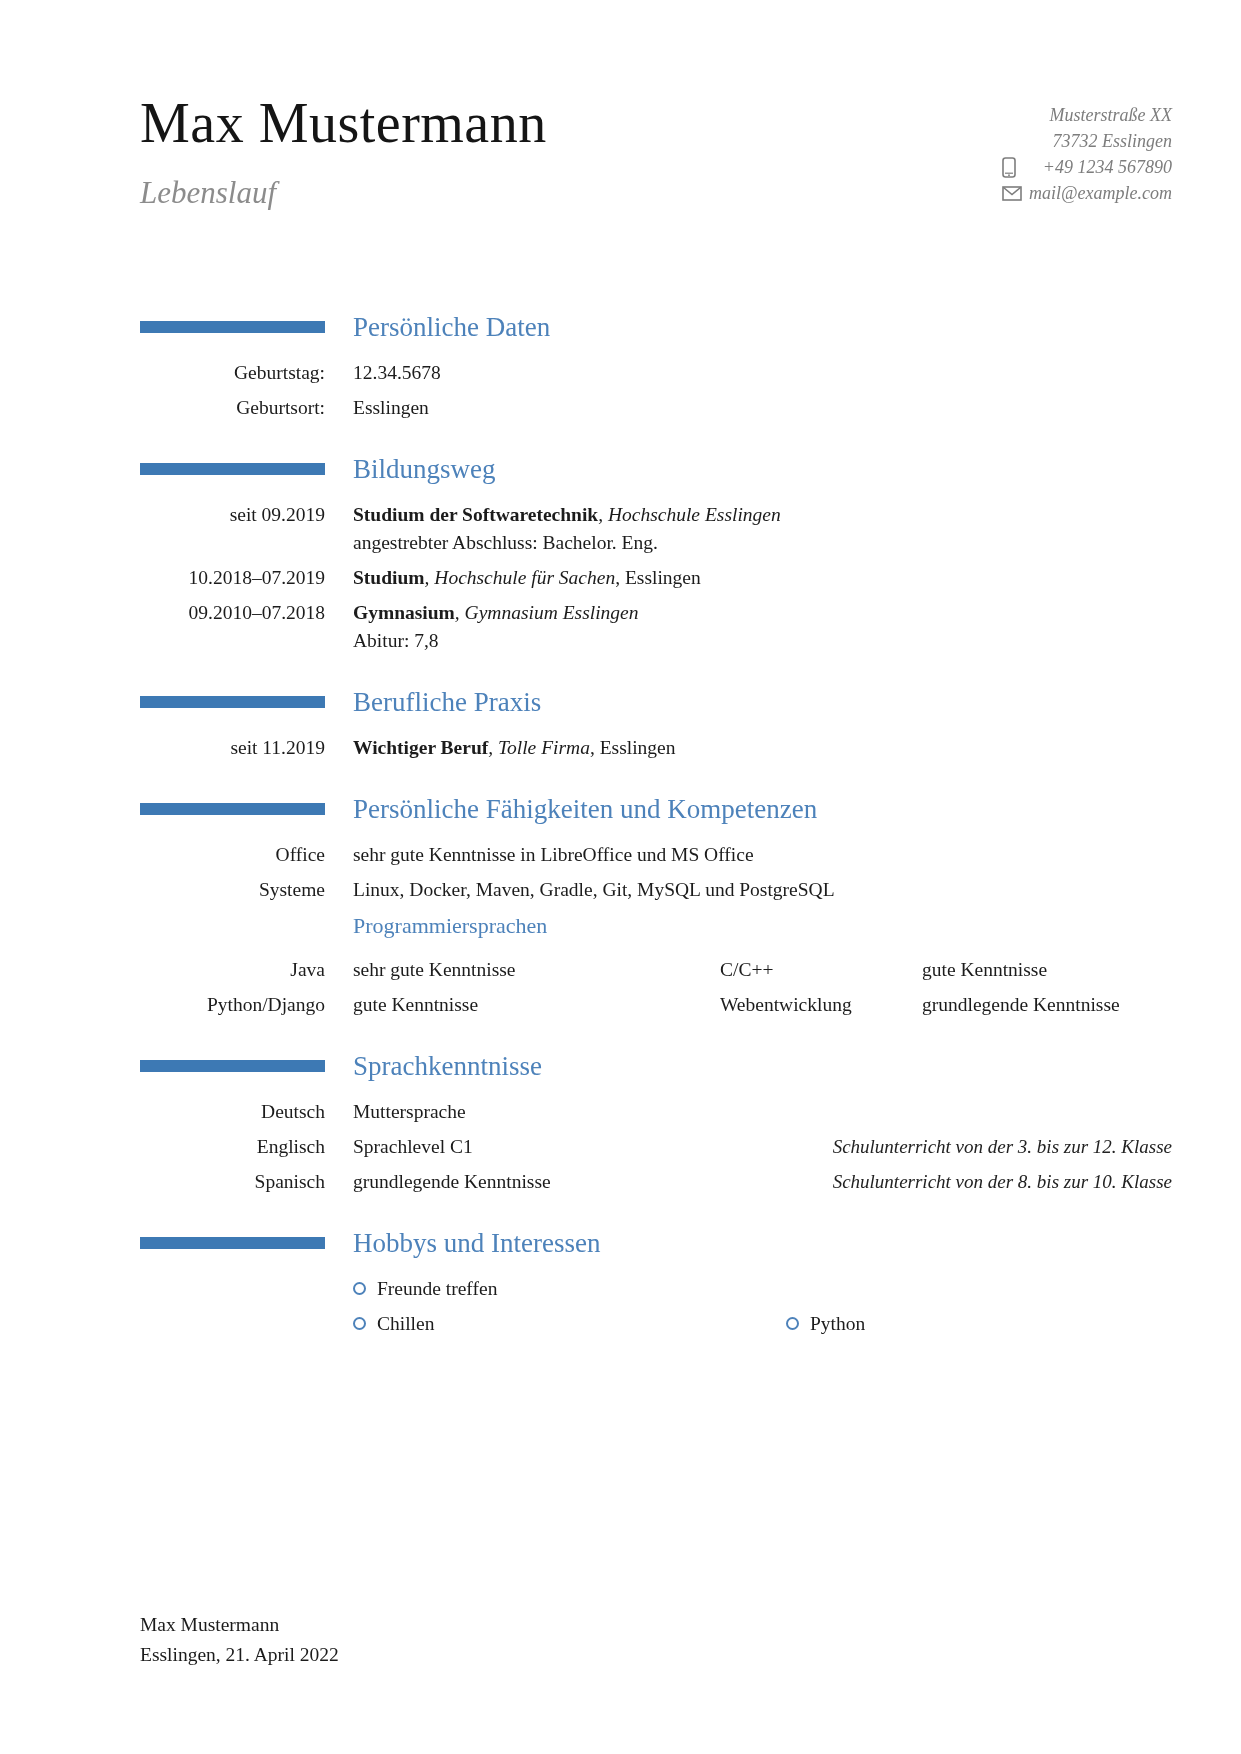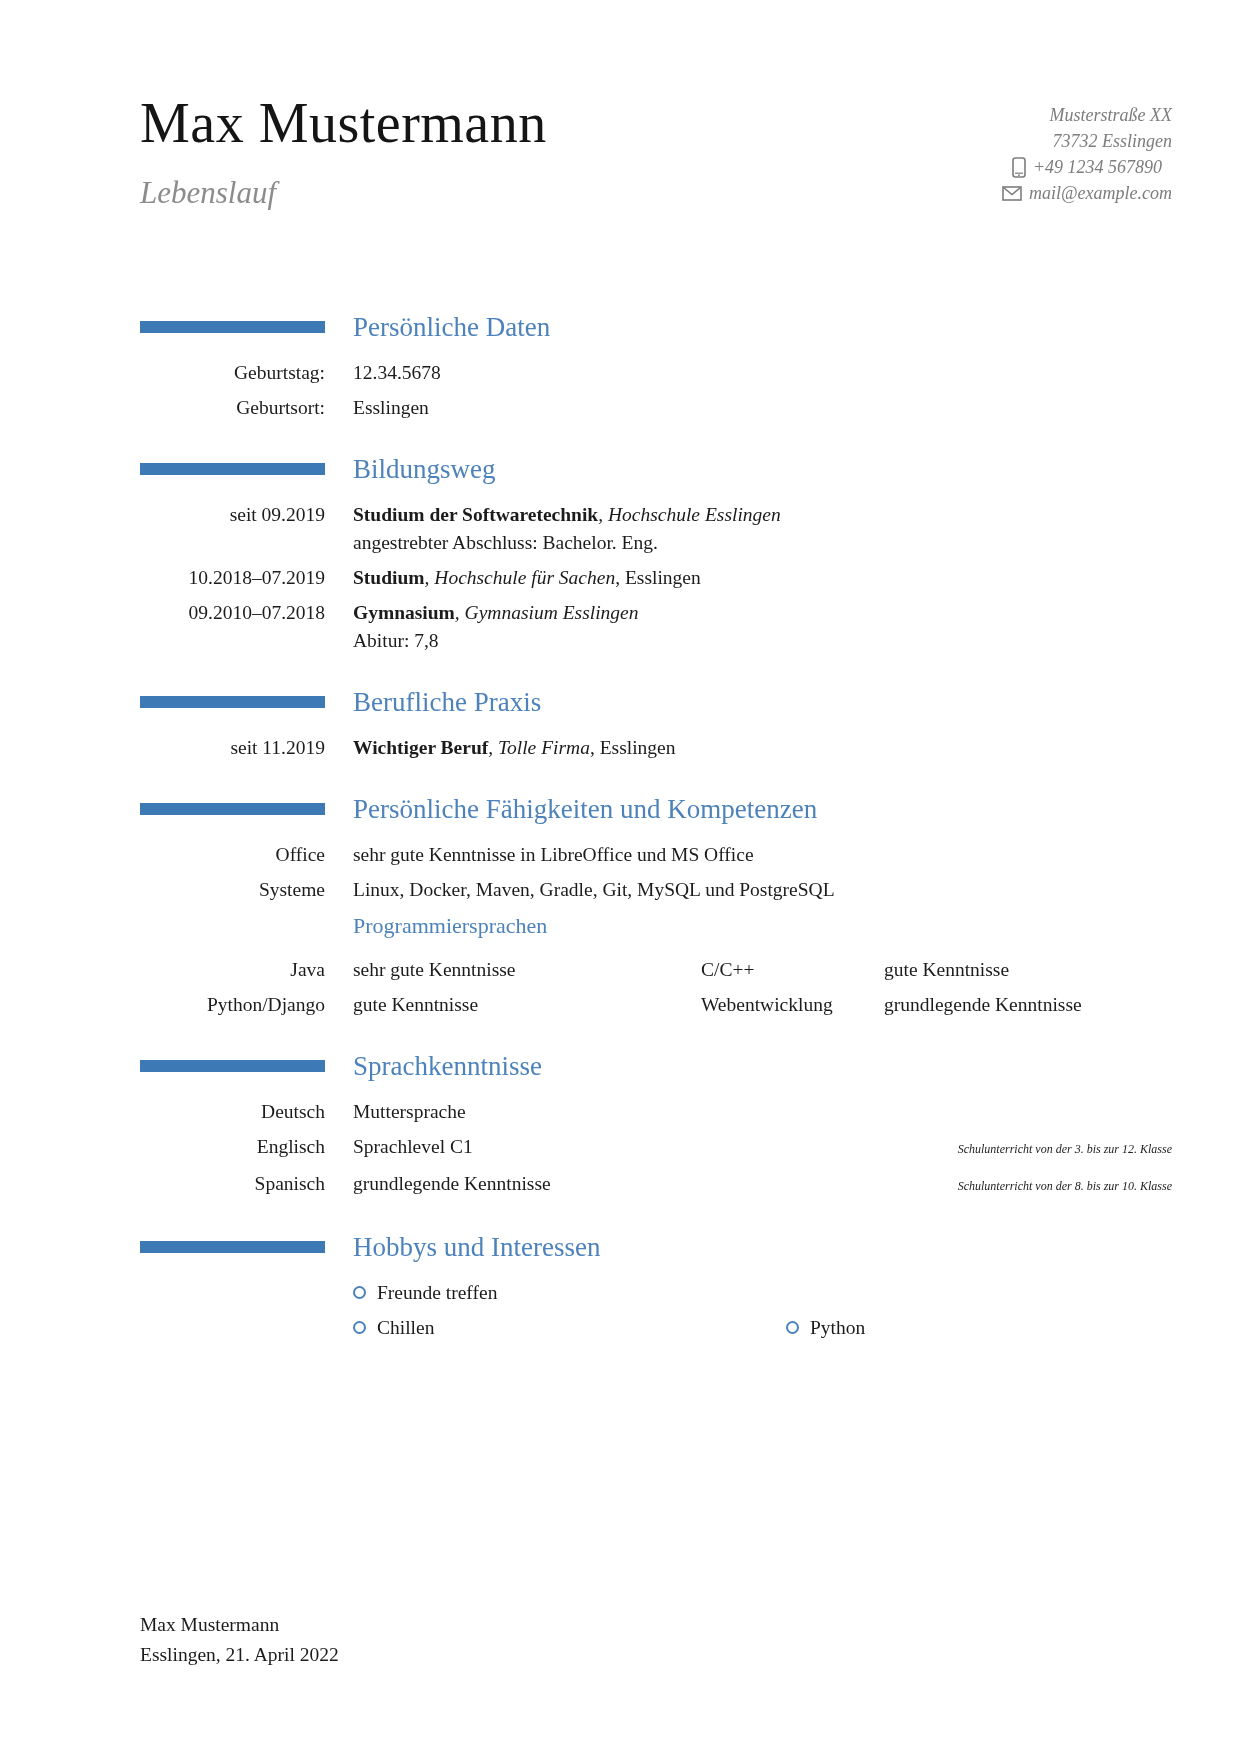--- a/index.html
+++ b/index.html
@@ -33,21 +33,21 @@
     color: #8c8c8c;
   }
   .contact-block {
     margin-top: 8px;
     text-align: right;
     font-style: italic;
     color: #7d7d7d;
     font-size: 18px;
     line-height: 26px;
   }
-  .contact-line { display:flex; justify-content:center; align-items:center; gap:7px; }
+  .contact-line { display:flex; justify-content:space-between; align-items:center; gap:7px; }
   .contact-icon { display:inline-flex; flex:0 0 auto; }
   .contact-icon svg { display:block; }
 
   
   .section { margin-top: 30px; font-family: Liberation Serif, serif; }
   .section.first { margin-top: 98px; }
   .row {
     display: grid;
     grid-template-columns: 185px 1fr;
     column-gap: 28px;
@@ -79,27 +79,27 @@
   }
 
   .entry-bold { font-weight: bold; }
   .entry-italic { font-style: italic; text-align: right; }
   .entry-note { line-height: 26px; margin-top: 2px; }
 
   
   .dual {
     display: grid;
     grid-template-columns: 340px 175px 1fr;
-    column-gap: 8px;
+    column-gap: 27px;
   }
   .dual .lbl2 { }
 
   
   .lang-line { display:flex; justify-content:space-between; align-items:baseline; }
-  .lang-note { font-style: italic; font-size: 12px; color:#222; }
+  .lang-note { font-style: italic; font-size: 19px; color:#222; }
 
   
   .hobby-cols { display:grid; grid-template-columns: 433px 1fr; }
   .hobby-item { display:flex; align-items:center; }
   .bullet {
     width: 9px; height: 9px;
     border: 2px solid #4d82ba;
     border-radius: 50%;
     display: inline-block;
     margin-right: 11px;

